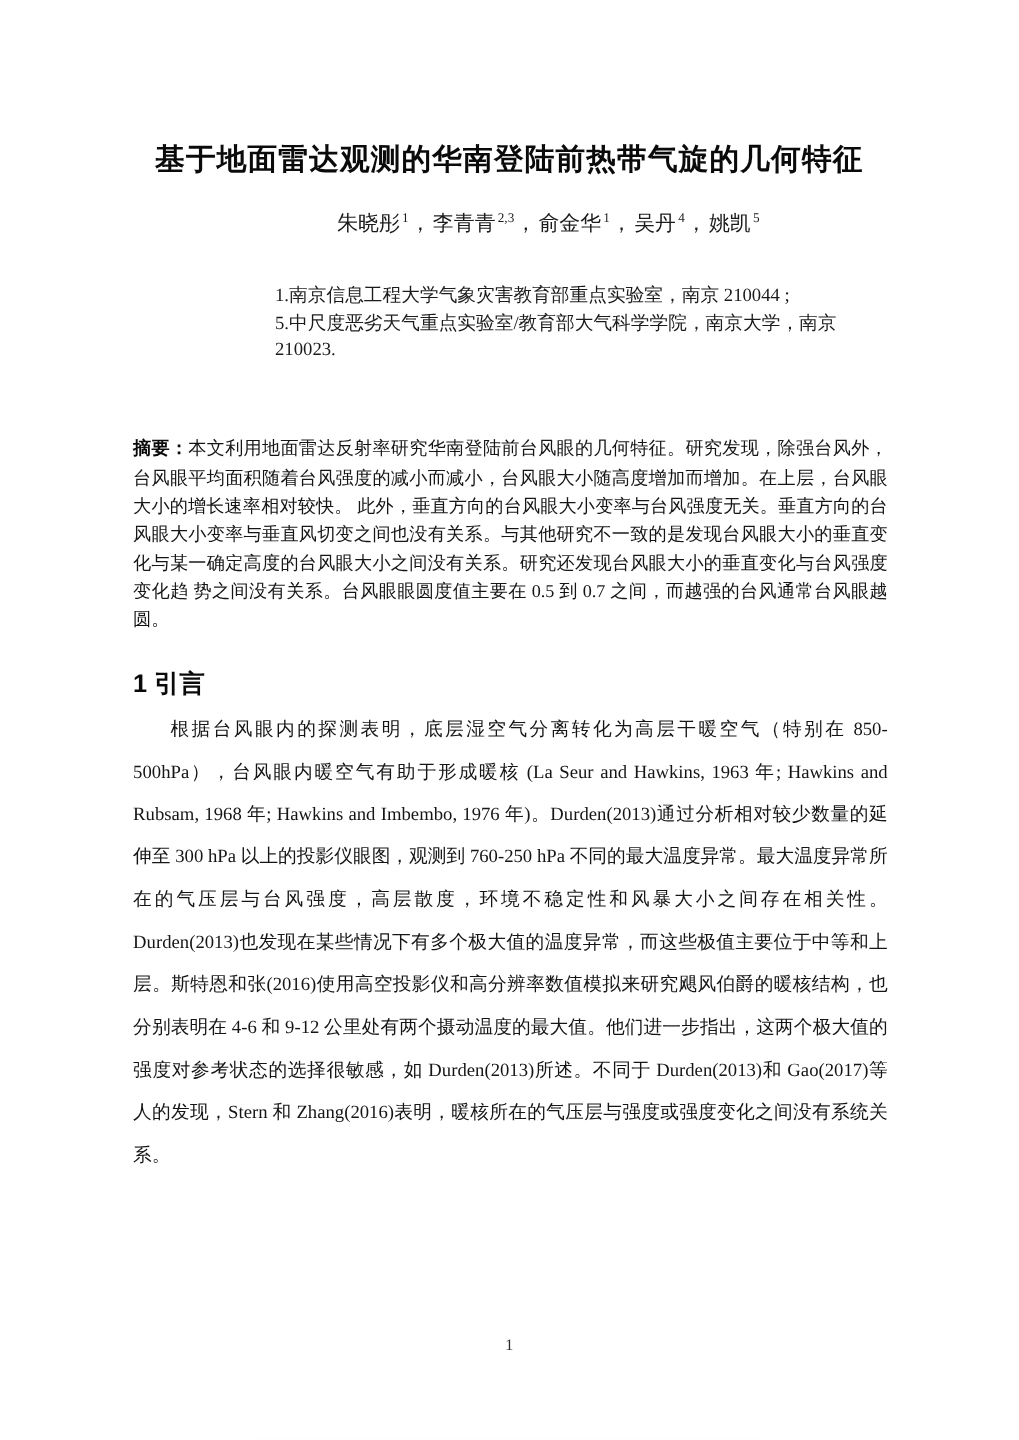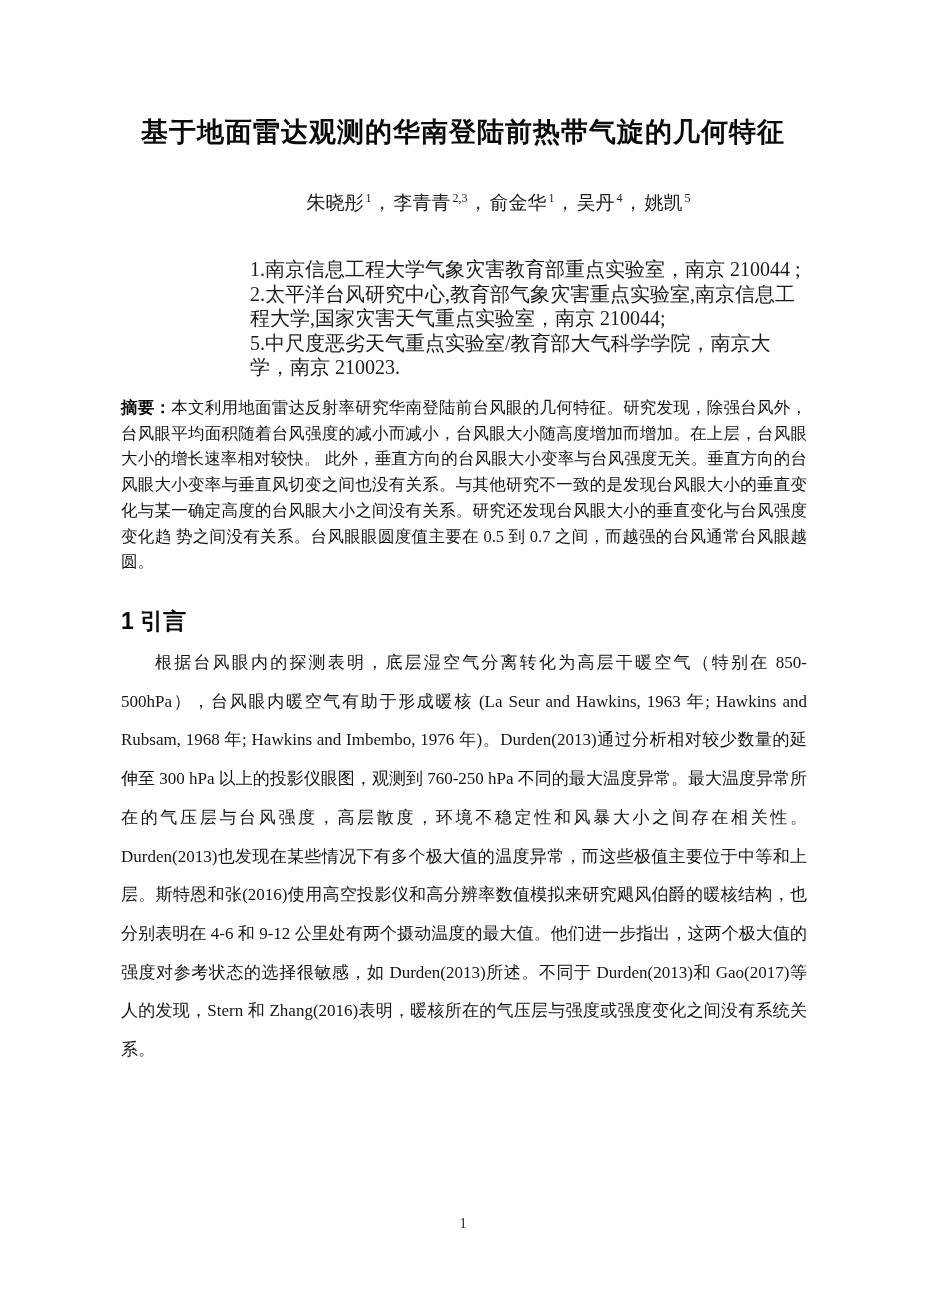--- a/index.html
+++ b/index.html
@@ -6,40 +6,40 @@
   .page {
     position:relative;
     width:926px; height:1309px;
     margin:0 auto;
     background:#ffffff;
     color:#141414;
     font-family:"Liberation Serif", serif;
     overflow:hidden;
   }
   .title {
-    position:absolute; top:114px; left:60px; right:60px;
+    position:absolute; top:127px; left:60px; right:60px;
     margin:0;
     text-align:center;
     font-family:"Liberation Sans", sans-serif;
     font-size:27px; font-weight:700;
     letter-spacing:1px;
     color:#0a0a0a;
   }
   .authors {
     position:absolute; top:190px; left:0; width:100%;
     text-align:center;
     font-size:19px;
     color:#1b1b1b;
     padding-left:36px;
   }
   .authors sup { font-size:12px; margin-left:2px; margin-right:1px; }
   .authors .sep { margin-right:2px; }
   .affiliations {
     position:absolute; top:257px; left:250px; right:116px;
-    font-size:20px; line-height:24.5px;
+    font-size:17px; line-height:24.5px;
     text-align:left;
     color:#1b1b1b;
   }
   .affil { margin:0; }
   .abstract {
     position:absolute; top:395px; left:121px; right:119px;
     font-size:16.5px; line-height:25.7px;
     text-align:justify;
     color:#151515;
   }
@@ -76,21 +76,20 @@
 <div class="page">
 
   <h1 class="title">基于地面雷达观测的华南登陆前热带气旋的几何特征</h1>
 
   <div class="authors">
     <span class="author"><span>朱晓彤</span><sup>1</sup><span class="sep">，</span></span><span class="author"><span>李青青</span><sup>2,3</sup><span class="sep">，</span></span><span class="author"><span>俞金华</span><sup>1</sup><span class="sep">，</span></span><span class="author"><span>吴丹</span><sup>4</sup><span class="sep">，</span></span><span class="author"><span>姚凯</span><sup>5</sup></span>
   </div>
 
   <div class="affiliations">
     <div class="affil">1.南京信息工程大学气象灾害教育部重点实验室，南京 210044 ;</div>
-    <div class="affil">2.太平洋台风研究中心,教育部气象灾害重点实验室,南京信息工程大学,国家灾害天气重点实验室，南京 210044;</div>
     <div class="affil">5.中尺度恶劣天气重点实验室/教育部大气科学学院，南京大学，南京 210023.</div>
   </div>
 
   <div class="abstract">
     <div><span class="label">摘要：</span><span>本文利用地面雷达反射率研究华南登陆前台风眼的几何特征。研究发现，除强台风外，台风眼平均面积随着台风强度的减小而减小，台风眼大小随高度增加而增加。在上层，台风眼大小的增长速率相对较快。 此外，垂直方向的台风眼大小变率与台风强度无关。垂直方向的台风眼大小变率与垂直风切变之间也没有关系。与其他研究不一致的是发现台风眼大小的垂直变化与某一确定高度的台风眼大小之间没有关系。研究还发现台风眼大小的垂直变化与台风强度变化趋 势之间没有关系。台风眼眼圆度值主要在 0.5 到 0.7 之间，而越强的台风通常台风眼越圆。</span></div>
   </div>
 
   <h2 class="section-heading">1 引言</h2>
 
   <div class="body-text">

